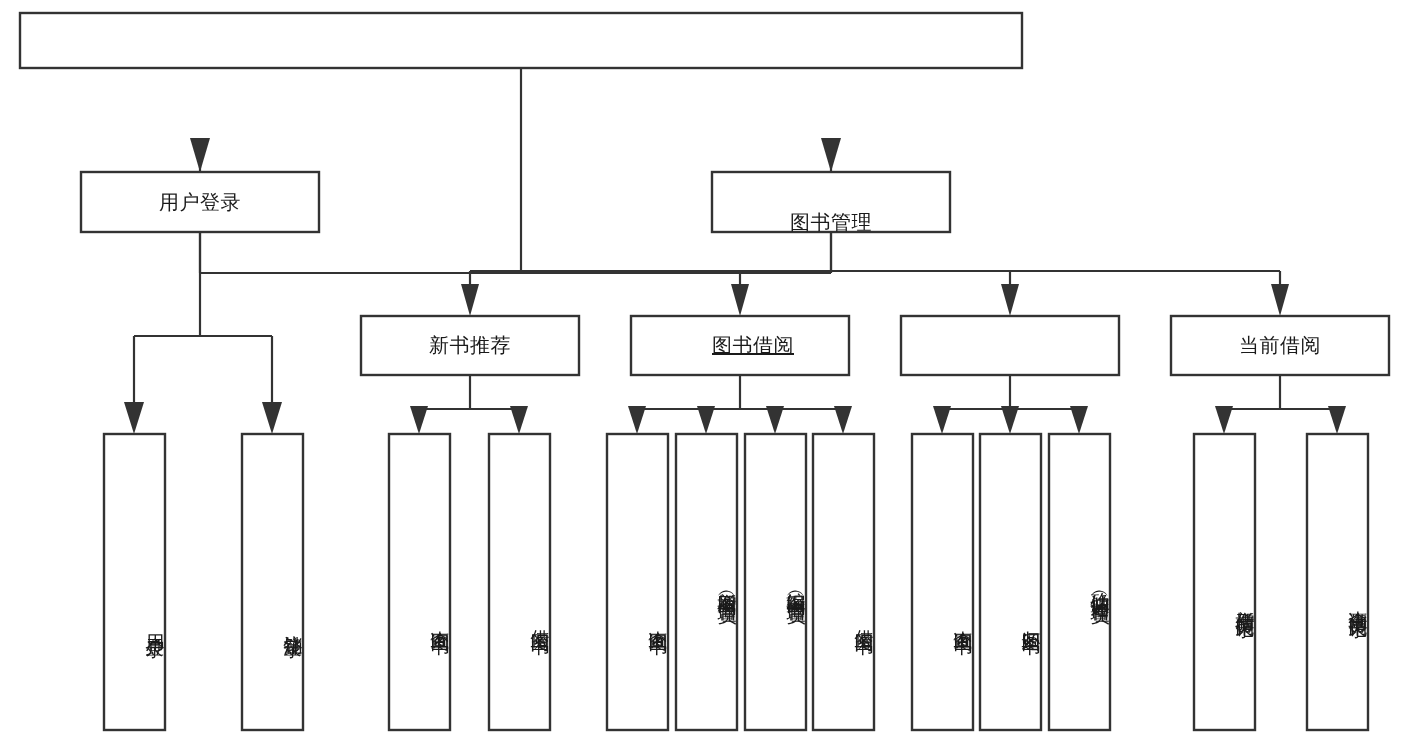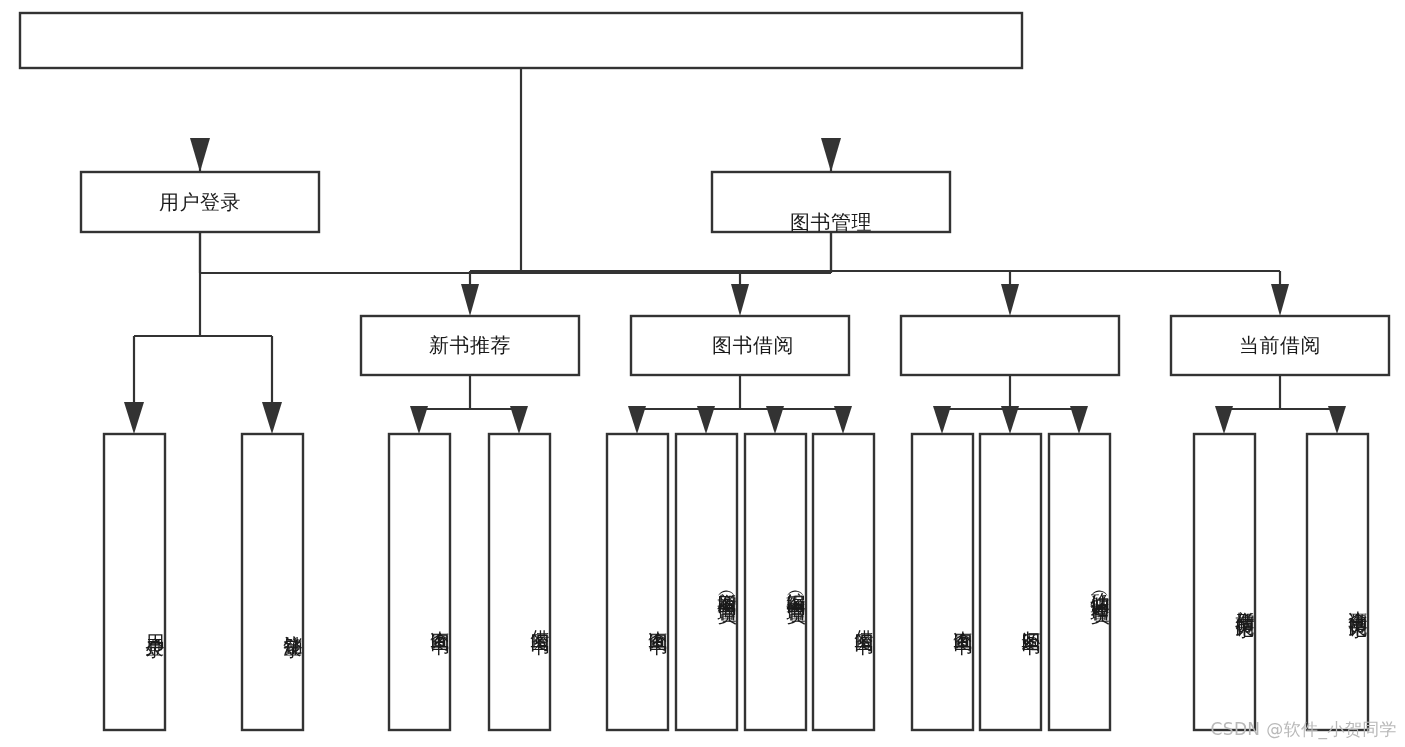--- a/index.html
+++ b/index.html
@@ -166,36 +166,35 @@
     <rect class="node-box" x="1194" y="434" width="61" height="296"></rect>
     <rect class="node-box" x="1307" y="434" width="61" height="296"></rect>
 
   </svg>
 
 
   <div class="node-label" style="left:81px; top:172px; width:238px; height:60px;">用户登录</div>
   <div class="node-label" style="left:712px; top:187px; width:238px; height:71px;">图书管理</div>
 
   <div class="node-label" style="left:361px; top:316px; width:218px; height:59px;">新书推荐</div>
-  <div class="node-label" style="left:631px; top:316px; width:244px; height:59px;">图书借阅</div>
+  <div class="node-label" style="left:631px; top:316px; width:244px; height:59px;text-decoration:underline;">图书借阅</div>
   <div class="node-label" style="left:1171px; top:316px; width:218px; height:59px;">当前借阅</div>
 
   <div class="node-label vertical" style="left:104px; top:513px; width:61px; height:217px;">用户登录</div>
   <div class="node-label vertical" style="left:242px; top:513px; width:61px; height:217px;">注销登录</div>
 
   <div class="node-label vertical" style="left:389px; top:505px; width:61px; height:225px;">查询图书</div>
   <div class="node-label vertical" style="left:489px; top:505px; width:61px; height:225px;">借阅图书</div>
 
   <div class="node-label vertical" style="left:607px; top:505px; width:61px; height:225px;">查询图书</div>
   <div class="node-label vertical" style="left:676px; top:440px; width:61px; height:290px;">新增图书（管理员）</div>
   <div class="node-label vertical" style="left:745px; top:440px; width:61px; height:290px;">编辑图书（管理员）</div>
   <div class="node-label vertical" style="left:813px; top:505px; width:61px; height:225px;">借阅图书</div>
 
   <div class="node-label vertical" style="left:912px; top:505px; width:61px; height:225px;">查询图书</div>
   <div class="node-label vertical" style="left:980px; top:505px; width:61px; height:225px;">归还图书</div>
   <div class="node-label vertical" style="left:1049px; top:440px; width:61px; height:290px;">确认归还（管理员）</div>
 
   <div class="node-label vertical" style="left:1194px; top:470px; width:61px; height:260px;">新增借阅记录</div>
   <div class="node-label vertical" style="left:1307px; top:470px; width:61px; height:260px;">查询借阅记录</div>
 
-  <div id="watermark">CSDN @软件_小贺同学</div>
 
 </div>
 
 </body></html>

